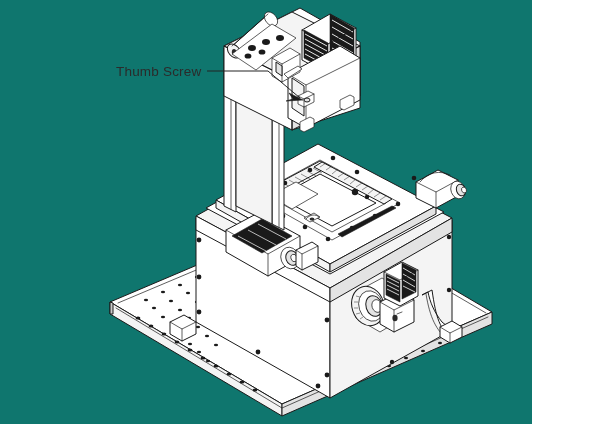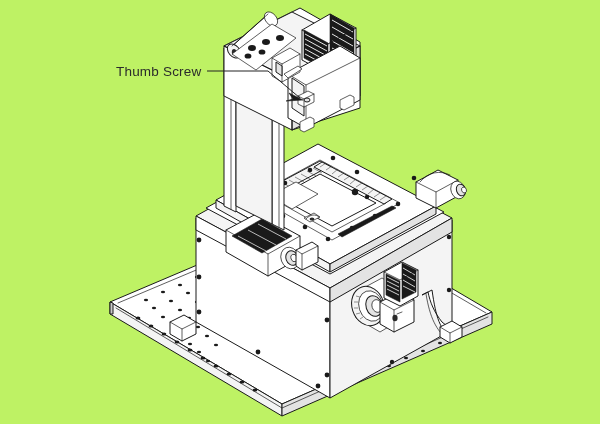--- a/index.html
+++ b/index.html
@@ -9,23 +9,23 @@
     background: #ffffff;
   }
   body {
     width: 600px;
     height: 424px;
     font-family: "Liberation Sans", sans-serif;
     overflow: hidden;
   }
   #figure-root {
     position: relative;
-    width: 600px;
+    width: 532px;
     height: 424px;
-    background: #bef264;
+    background: #0f766e;
     text-decoration: underline;
   }
   svg#drawing {
     display: block;
     width: 600px;
     height: 424px;
   }
   .ln      { fill: none; stroke: #1a1a1a; stroke-width: 1; stroke-linejoin: round; stroke-linecap: round; }
   .ln-thin { fill: none; stroke: #1a1a1a; stroke-width: 0.7; stroke-linejoin: round; stroke-linecap: round; }
   .ln-hair { fill: none; stroke: #2b2b2b; stroke-width: 0.5; }

